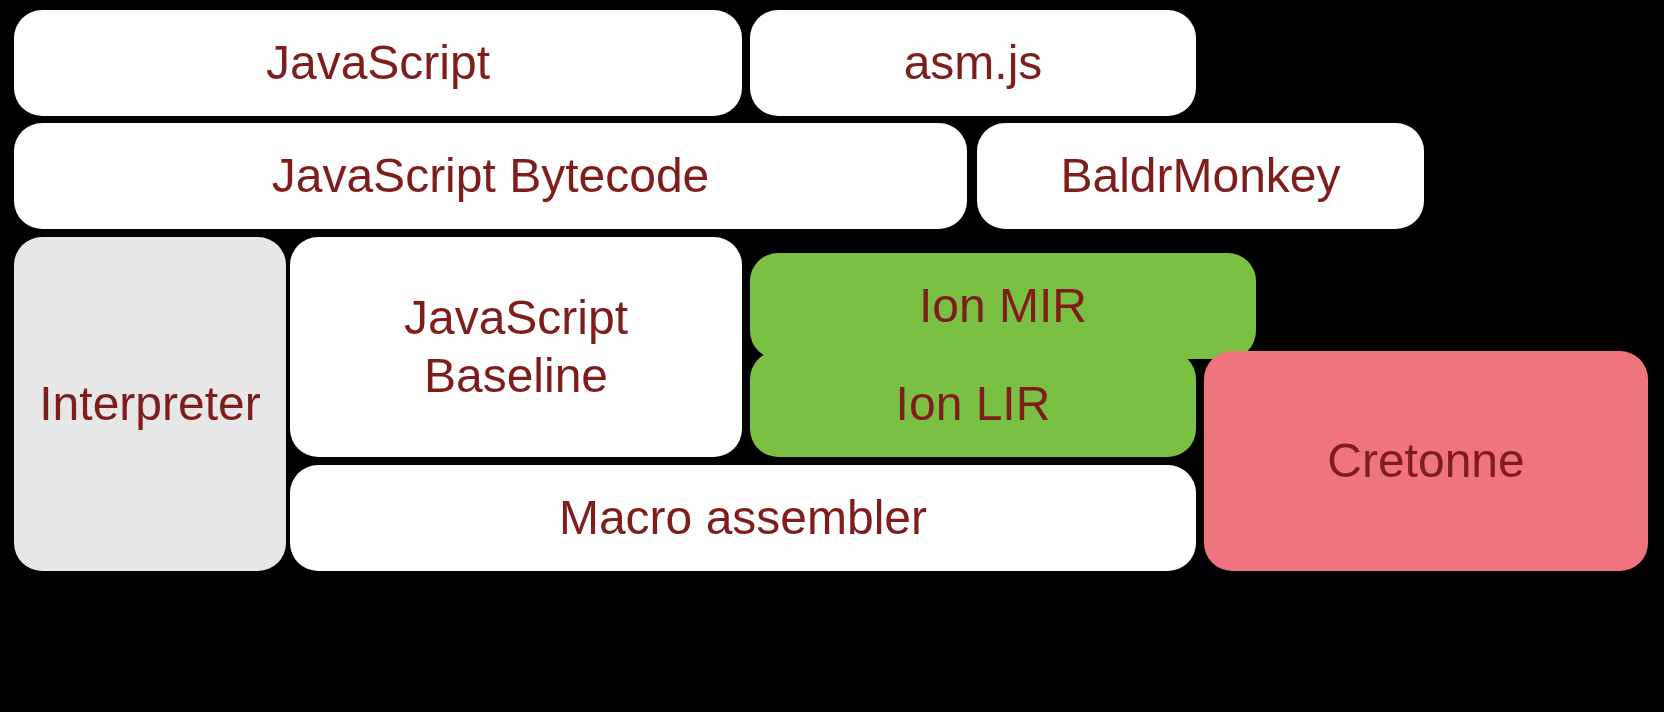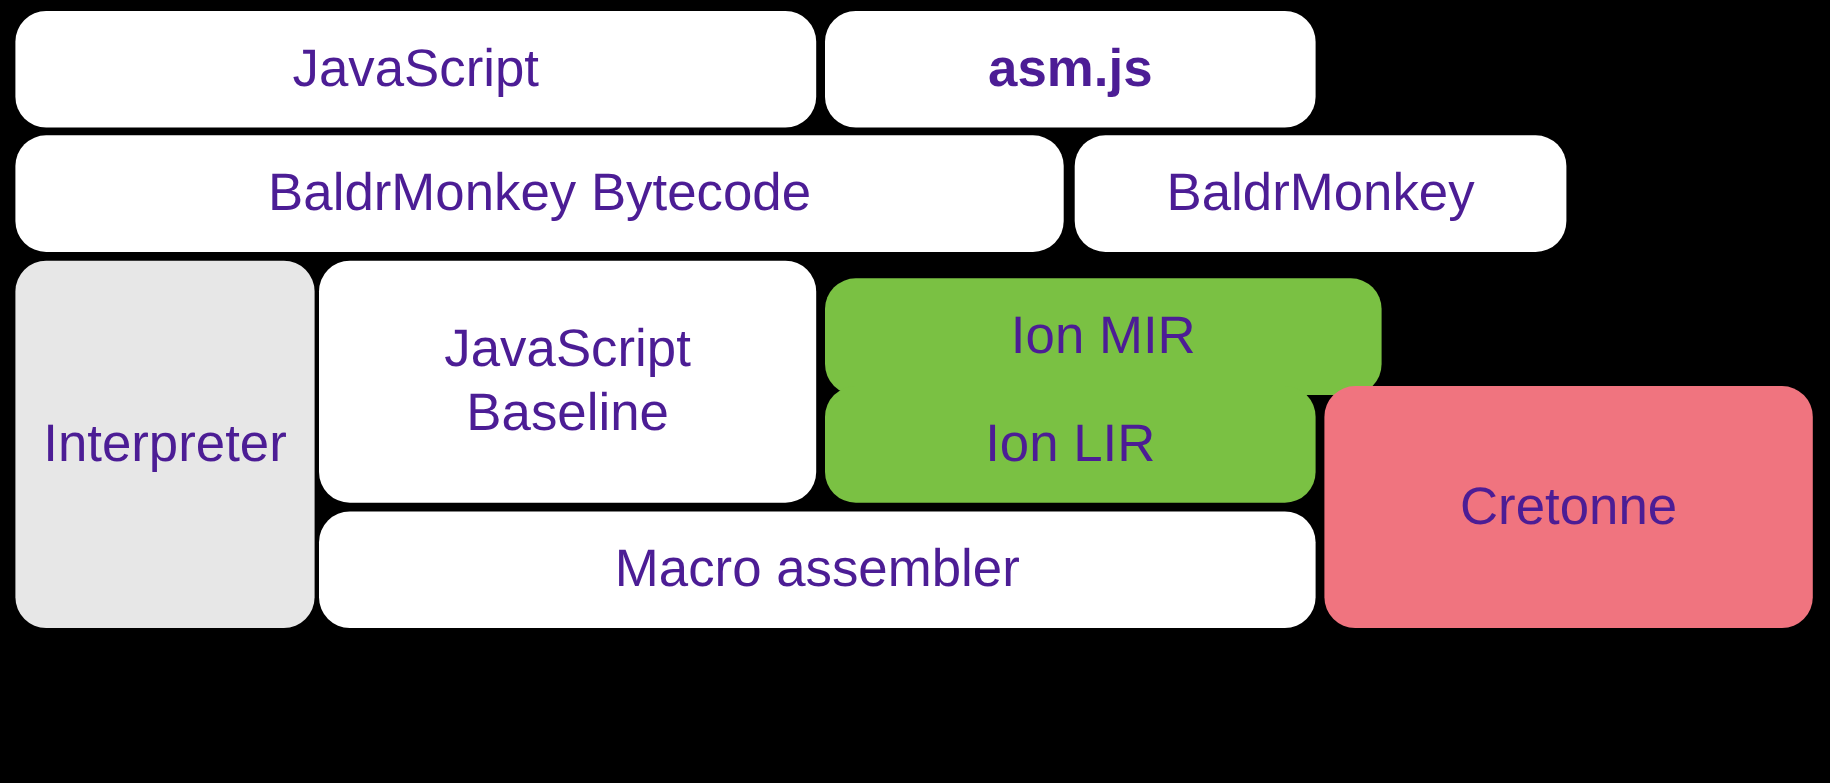--- a/index.html
+++ b/index.html
@@ -13,35 +13,35 @@
   .node {
     position: absolute;
     display: flex;
     align-items: center;
     justify-content: center;
     text-align: center;
     border-radius: 28px;
     font-size: 48px;
     line-height: 1.2;
     font-weight: 400;
-    color: #4c1d95;
+    color: #7f1d1d;
     white-space: pre-line;
   }
 </style>
 </head>
 <body>
 
 <div class="canvas" style="background: rgb(0, 0, 0);">
 
   <div class="node" style="left: 14px; top: 10px; width: 728px; height: 106px; background: rgb(255, 255, 255);">JavaScript</div>
 
-  <div class="node" style="left: 750px; top: 10px; width: 446px; height: 106px; background: rgb(255, 255, 255); font-weight: bold;">asm.js</div>
+  <div class="node" style="left: 750px; top: 10px; width: 446px; height: 106px; background: rgb(255, 255, 255);">asm.js</div>
 
 
-  <div class="node" style="left: 14px; top: 123px; width: 953px; height: 106px; background: rgb(255, 255, 255);">BaldrMonkey Bytecode</div>
+  <div class="node" style="left: 14px; top: 123px; width: 953px; height: 106px; background: rgb(255, 255, 255);">JavaScript Bytecode</div>
 
   <div class="node" style="left: 14px; top: 237px; width: 272px; height: 334px; background: rgb(231, 231, 231);">Interpreter</div>
 
   <div class="node" style="left: 977px; top: 123px; width: 447px; height: 106px; background: rgb(255, 255, 255);">BaldrMonkey</div>
 
   <div class="node" style="left: 290px; top: 237px; width: 452px; height: 220px; background: rgb(255, 255, 255);">JavaScript
 Baseline</div>
 
   <div class="node" style="left: 750px; top: 237px; width: 506px; height: 106px; background: rgb(122, 193, 67); margin-top: 16px;">Ion MIR</div>
 

